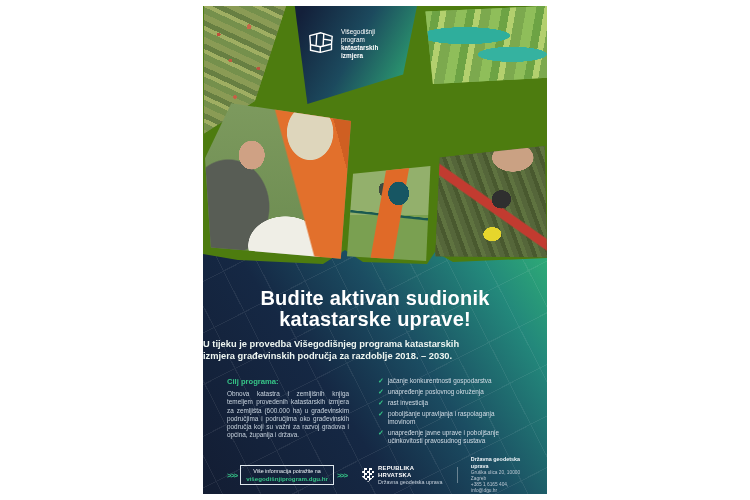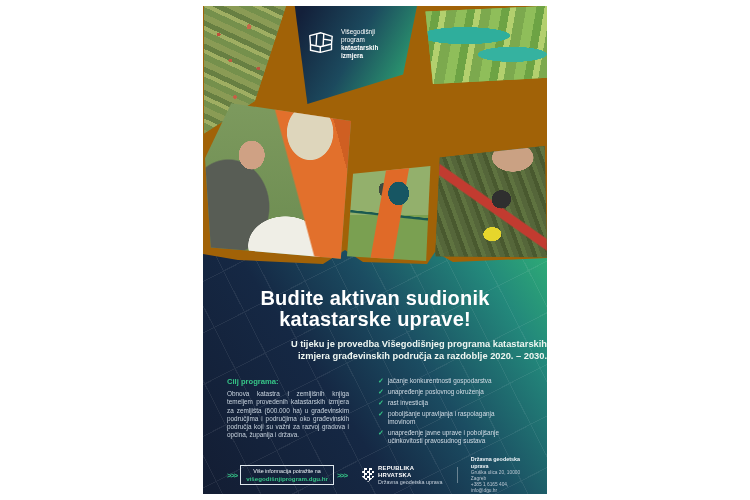--- a/index.html
+++ b/index.html
@@ -1,32 +1,32 @@
 <!DOCTYPE html>
 <html><head>
 <meta charset="utf-8">
 <style>
   html,body{margin:0;padding:0;background:#ffffff;}
   .canvas{position:relative;width:750px;height:500px;background:#fff;overflow:hidden;
           font-family:"Liberation Sans",sans-serif;}
-  .poster{position:absolute;left:203px;top:6px;width:344px;height:488px;background:#a16207;}
+  .poster{position:absolute;left:203px;top:6px;width:344px;height:488px;background:#4d7c0f;}
 
   
   .textblock{position:absolute;left:0;top:238px;width:344px;height:250px;
     clip-path:polygon(0 10px,35px 16px,120px 20px,142px 6px,160px 18px,224px 20px,232px 8px,250px 18px,344px 14px,344px 250px,0 250px);
     background:linear-gradient(236deg,#2fae76 0%,#23887b 16%,#1b4d62 40%,#152844 62%,#131d33 100%);}
   .textblock::after{content:"";position:absolute;inset:0;opacity:.07;
     background:
       repeating-linear-gradient(63deg,transparent 0 17px,#ffffff 17px 18px,transparent 18px 34px),
       repeating-linear-gradient(-27deg,transparent 0 23px,#ffffff 23px 24px,transparent 24px 46px);}
   .tb-inner{position:absolute;inset:0;z-index:2;}
 
   .headline{margin-top:44px;text-align:center;color:#ffffff;font-weight:bold;
     font-size:20px;line-height:21px;letter-spacing:.2px;}
-  .subheadline{margin-top:9px;text-align:right;color:#eef6f1;font-weight:bold;
+  .subheadline{margin-top:9px;text-align:left;color:#eef6f1;font-weight:bold;
     font-size:9.3px;line-height:11.5px;}
 
   .cols{display:flex;gap:29px;padding:0 24px;margin-top:15px;}
   .col-goal{width:122px;flex:none;}
   .col-impact{flex:1;}
   .col-title{color:#36c587;font-weight:bold;font-size:7.6px;margin-bottom:4px;}
   .goal-body{color:#c9d4df;font-size:6.4px;line-height:8.3px;text-align:justify;}
   .impact-list{list-style:none;margin:0;padding:0;}
   .impact-list li{display:flex;gap:4px;margin-bottom:3px;color:#d3dde6;font-size:6.4px;line-height:8px;}
   .check{color:#36c587;font-weight:bold;font-size:7px;line-height:8px;flex:none;}
@@ -117,21 +117,21 @@
     <div class="textblock">
       <div class="tb-inner">
 
         <div class="headline">
           <div>Budite aktivan sudionik</div>
           <div>katastarske uprave!</div>
         </div>
 
         <div class="subheadline">
           <div>U tijeku je provedba Višegodišnjeg programa katastarskih</div>
-          <div>izmjera građevinskih područja za razdoblje 2020. – 2030.</div>
+          <div>izmjera građevinskih područja za razdoblje 2018. – 2030.</div>
         </div>
 
         <div class="cols">
           <div class="col-goal">
             <div class="col-title">Cilj programa:</div>
             <div class="goal-body">Obnova katastra i zemljišnih knjiga temeljem provedenih katastarskih izmjera za zemljišta (600.000 ha) u građevinskim područjima i područjima oko građevinskih područja koji su važni za razvoj gradova i općina, županija i država.</div>
           </div>
           <div class="col-impact">
             <ul class="impact-list">
               <li>

